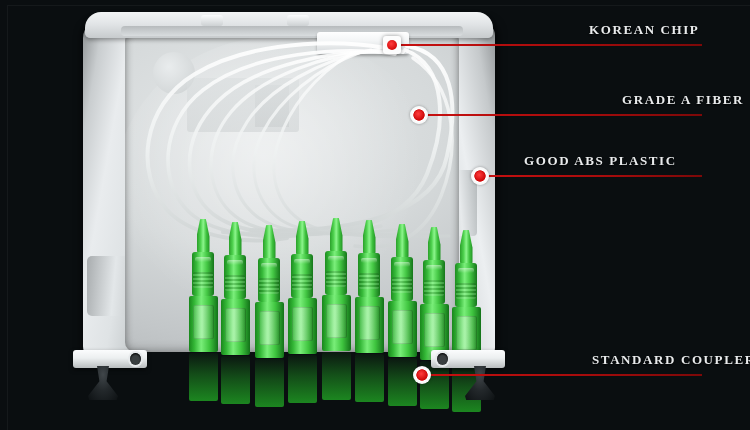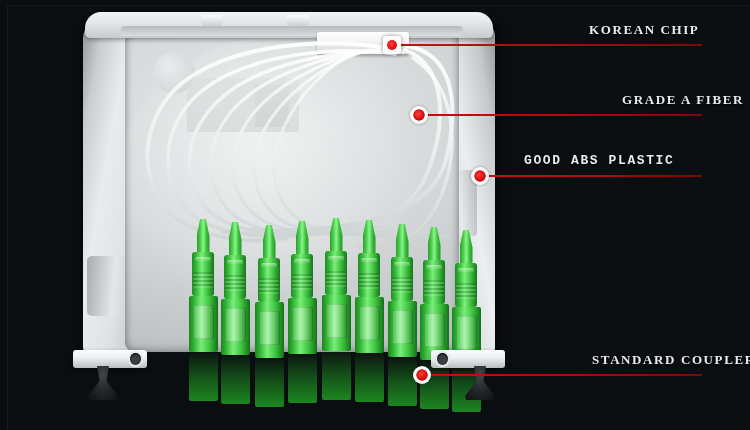--- a/index.html
+++ b/index.html
@@ -362,19 +362,19 @@
 
   <div id="callout-layer">
       <div class="marker boxed" style="left: 383px; top: 36px;"></div>
       <div class="leader" style="left: 392px; top: 44px; width: 310px;"></div>
       <div class="callout-label" style="left: 589px; top: 22px;">KOREAN CHIP</div>
       <div class="marker plain" style="left: 410px; top: 106px;"></div>
       <div class="leader" style="left: 419px; top: 114px; width: 283px;"></div>
       <div class="callout-label" style="left: 622px; top: 92px;">GRADE A FIBER</div>
       <div class="marker plain" style="left: 471px; top: 167px;"></div>
       <div class="leader" style="left: 480px; top: 175px; width: 222px;"></div>
-      <div class="callout-label" style="left: 524px; top: 153px; font-family: Liberation Mono, monospace;">GOOD ABS PLASTIC</div>
+      <div class="callout-label" style="left: 524px; top: 153px;">GOOD ABS PLASTIC</div>
       <div class="marker plain" style="left: 413px; top: 366px;"></div>
       <div class="leader" style="left: 422px; top: 374px; width: 280px;"></div>
       <div class="callout-label" style="left: 592px; top: 352px;">STANDARD COUPLER</div>
     </div>
 
 </div>
 
 </body></html>

